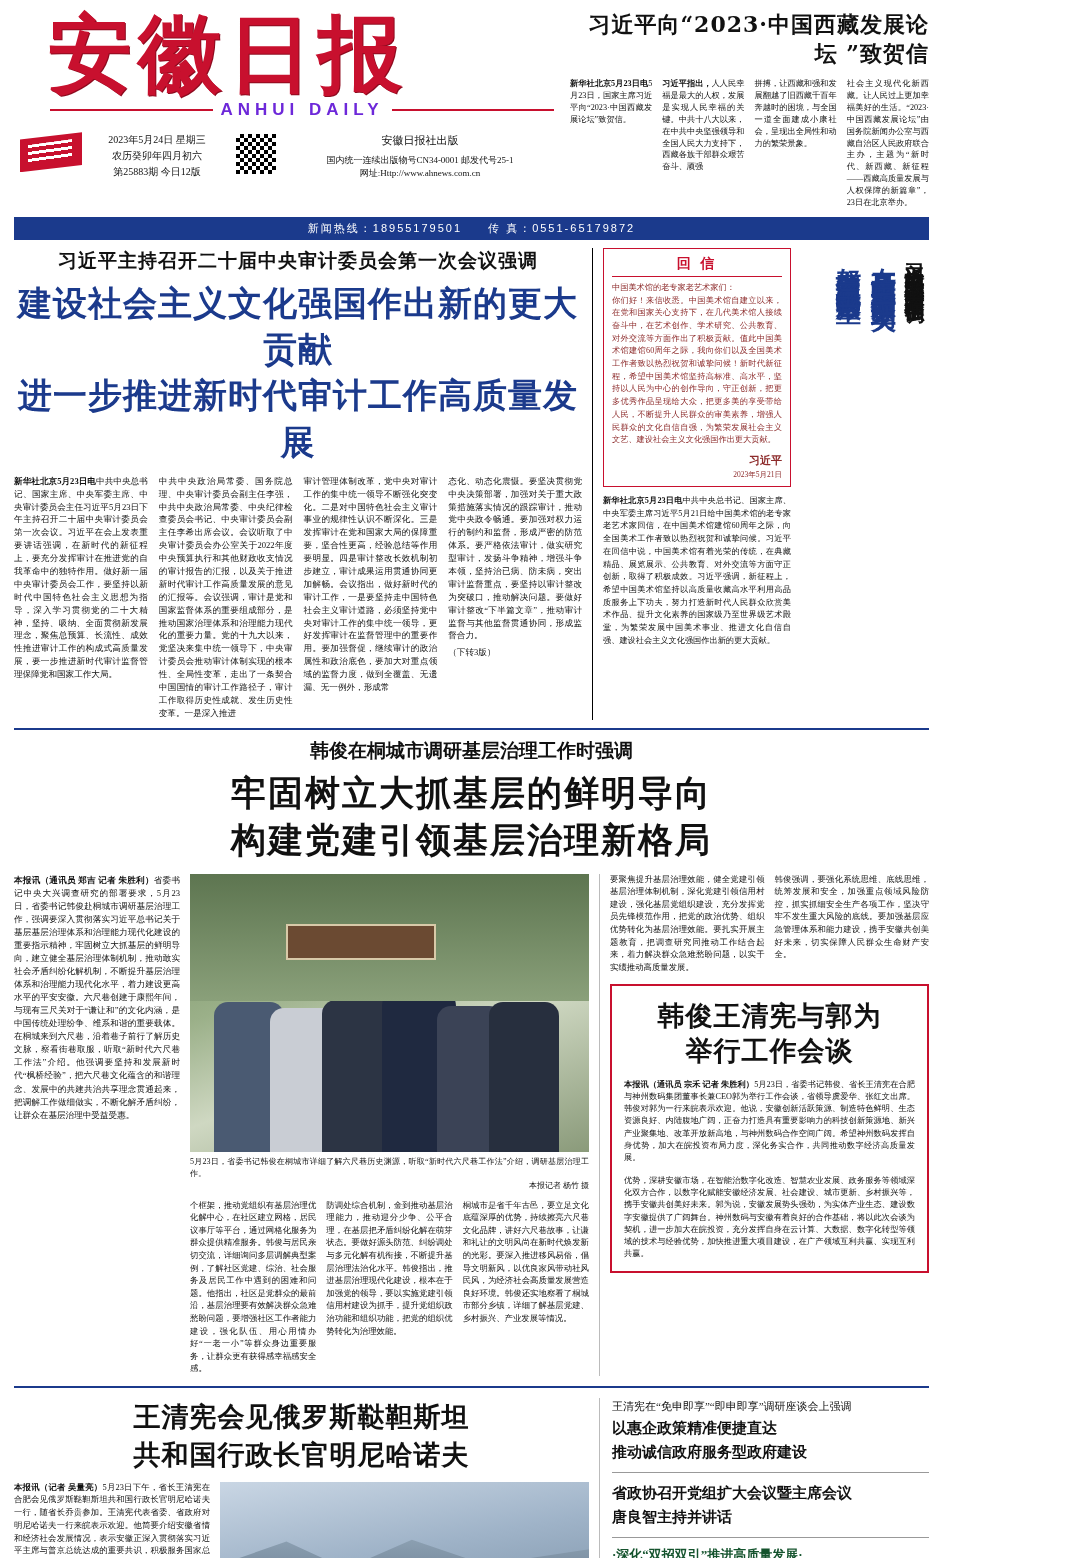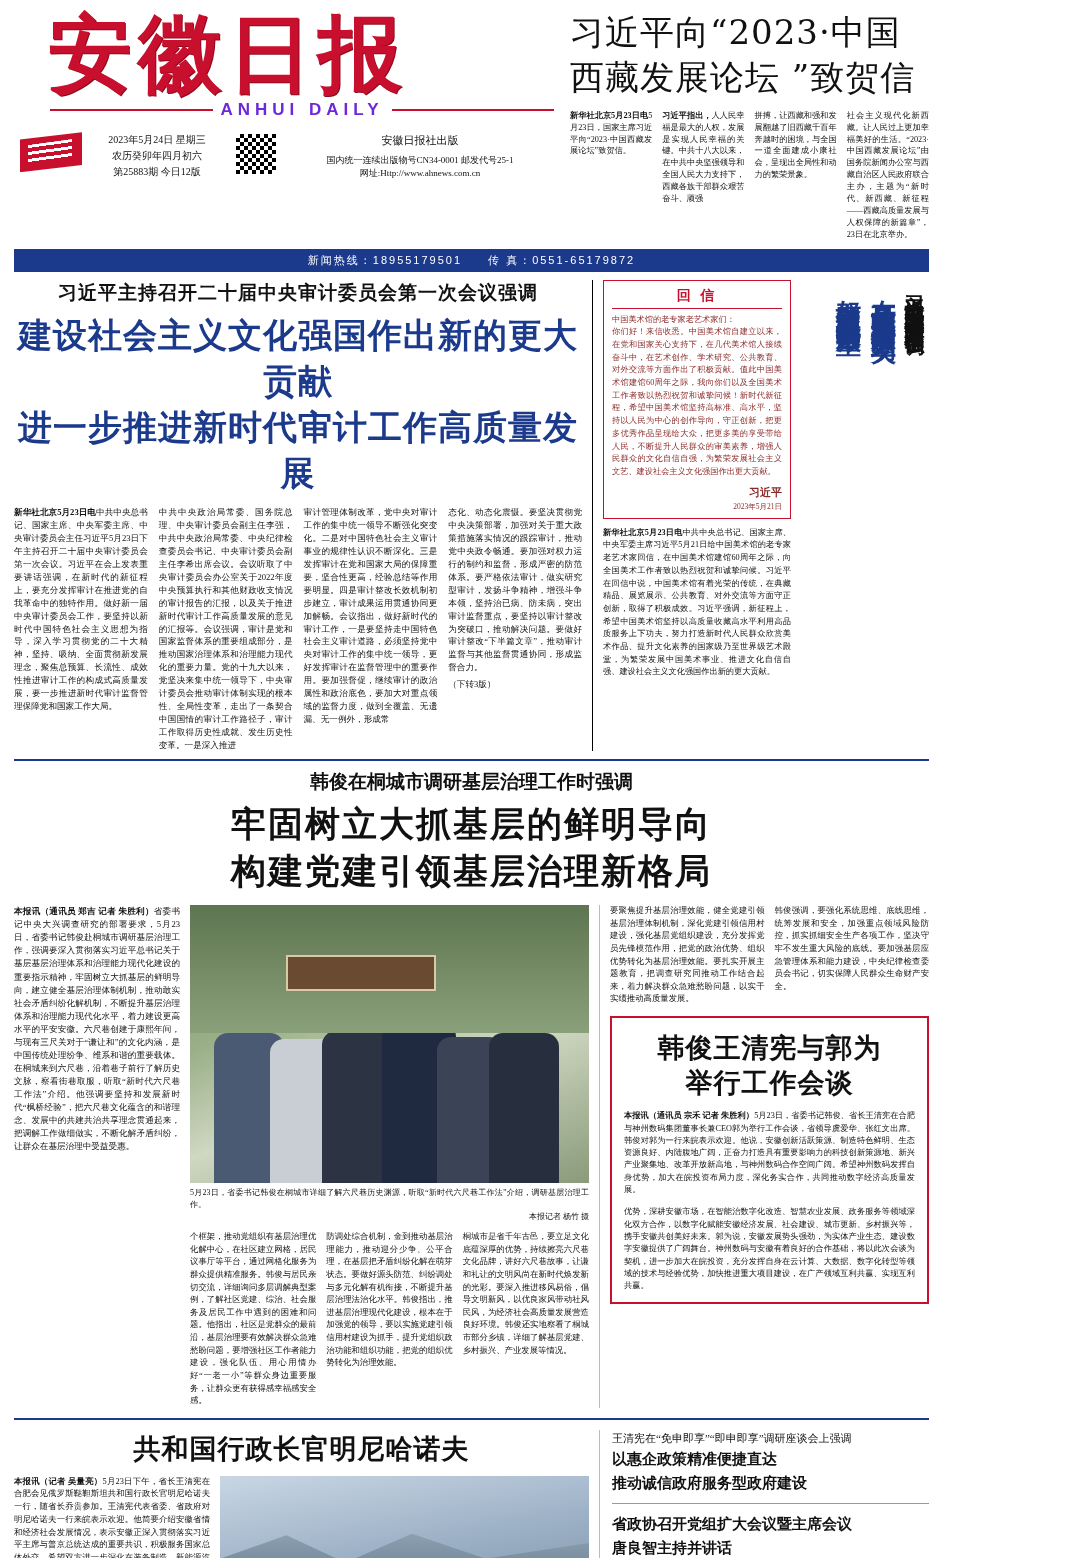--- a/index.html
+++ b/index.html
@@ -50,21 +50,21 @@
   .mast-date div { white-space: nowrap; }
   .qr { width: 44px; height: 44px; margin: 0 8px; background:
       repeating-conic-gradient(#000 0% 25%, #fff 0% 50%) 0 0/8px 8px; border: 2px solid #fff; }
   .mast-pub { flex: 1; text-align: center; }
   .mast-pub .line1 { font-size: 11px; margin-bottom: 4px; }
   .mast-pub .line2, .mast-pub .line3 { font-size: 9px; line-height: 1.5; }
 
   .mast-right { flex: 1; padding-left: 16px; }
   .mast-headline {
     font-family: "DejaVu Serif", serif;
-    font-weight: normal; font-size: 34px; line-height: 1.32; text-align: left;
+    font-weight: bold; font-size: 22px; line-height: 1.32; text-align: right;
     letter-spacing: 1px;
   }
   .mast-cols { display: flex; gap: 10px; margin-top: 10px; font-size: 8.2px; line-height: 1.45; text-align: justify; }
   .mast-cols > div { flex: 1; }
   .mast-cols .lead { font-weight: bold; }
 
   
   .hotline {
     margin-top: 8px; background: #1b3a8c; color: #fff; text-align: center;
     font-size: 11px; letter-spacing: 2px; padding: 4px 0; font-family: "Liberation Sans", sans-serif;
@@ -260,38 +260,39 @@
       <div class="mid-cols">
         <div>个框架，推动党组织有基层治理优化解中心，在社区建立网格，居民议事厅等平台，通过网格化服务为群众提供精准服务。韩俊与居民亲切交流，详细询问多层调解典型案例，了解社区党建、综治、社会服务及居民工作中遇到的困难和问题。他指出，社区是党群众的最前沿，基层治理要有效解决群众急难愁盼问题，要增强社区工作者能力建设，强化队伍、用心用情办好“一老一小”等群众身边重要服务，让群众更有获得感幸福感安全感。</div>
         <div>防调处综合机制，金到推动基层治理能力，推动迎分少争、公平合理，在基层把矛盾纠纷化解在萌芽状态。要做好源头防范、纠纷调处与多元化解有机衔接，不断提升基层治理法治化水平。韩俊指出，推进基层治理现代化建设，根本在于加强党的领导，要以实施党建引领信用村建设为抓手，提升党组织政治功能和组织功能，把党的组织优势转化为治理效能。</div>
         <div>桐城市是省千年古邑，要立足文化底蕴深厚的优势，持续擦亮六尺巷文化品牌，讲好六尺巷故事，让谦和礼让的文明风尚在新时代焕发新的光彩。要深入推进移风易俗，倡导文明新风，以优良家风带动社风民风，为经济社会高质量发展营造良好环境。韩俊还实地察看了桐城市部分乡镇，详细了解基层党建、乡村振兴、产业发展等情况。</div>
       </div>
     </div>
 
     <div class="mid-right">
       <div class="txtcols">
         <div>要聚焦提升基层治理效能，健全党建引领基层治理体制机制，深化党建引领信用村建设，强化基层党组织建设，充分发挥党员先锋模范作用，把党的政治优势、组织优势转化为基层治理效能。要扎实开展主题教育，把调查研究同推动工作结合起来，着力解决群众急难愁盼问题，以实干实绩推动高质量发展。</div>
-        <div>韩俊强调，要强化系统思维、底线思维，统筹发展和安全，加强重点领域风险防控，抓实抓细安全生产各项工作，坚决守牢不发生重大风险的底线。要加强基层应急管理体系和能力建设，中央纪律检查委员会书记，切实保障人民群众生命财产安全。</div>
+        <div>韩俊强调，要强化系统思维、底线思维，统筹发展和安全，加强重点领域风险防控，抓实抓细安全生产各项工作，坚决守牢不发生重大风险的底线。要加强基层应急管理体系和能力建设，携手安徽共创美好未来，切实保障人民群众生命财产安全。</div>
       </div>
       <div class="redbox">
         <h2>
           <span>韩俊王清宪与郭为</span><br>
           <span>举行工作会谈</span>
         </h2>
         <div class="txtcols">
           <div><span class="lead">本报讯（通讯员 宗禾 记者 朱胜利）</span><span>5月23日，省委书记韩俊、省长王清宪在合肥与神州数码集团董事长兼CEO郭为举行工作会谈，省领导虞爱华、张红文出席。韩俊对郭为一行来皖表示欢迎。他说，安徽创新活跃策源、制造特色鲜明、生态资源良好、内陆腹地广阔，正奋力打造具有重要影响力的科技创新策源地、新兴产业聚集地、改革开放新高地，与神州数码合作空间广阔。希望神州数码发挥自身优势，加大在皖投资布局力度，深化务实合作，共同推动数字经济高质量发展。</span></div>
           <div>优势，深耕安徽市场，在智能治数字化改造、智慧农业发展、政务服务等领域深化双方合作，以数字化赋能安徽经济发展、社会建设、城市更新、乡村振兴等，携手安徽共创美好未来。郭为说，安徽发展势头强劲，为实体产业生态、建设数字安徽提供了广阔舞台。神州数码与安徽有着良好的合作基础，将以此次会谈为契机，进一步加大在皖投资，充分发挥自身在云计算、大数据、数字化转型等领域的技术与经验优势，加快推进重大项目建设，在广产领域互利共赢、实现互利共赢。</div>
         </div>
       </div>
     </div>
   </div>
 
   <div class="bottom">
     <div class="bot-left">
       <div class="bot-head">
+        <div>王清宪会见俄罗斯鞑靼斯坦</div>
         <div>共和国行政长官明尼哈诺夫</div>
       </div>
       <div class="bot-body">
         <div class="bot-text">
           <span class="lead">本报讯（记者 吴量亮）</span><span>5月23日下午，省长王清宪在合肥会见俄罗斯鞑靼斯坦共和国行政长官明尼哈诺夫一行，随省长乔贵参加。王清宪代表省委、省政府对明尼哈诺夫一行来皖表示欢迎。他简要介绍安徽省情和经济社会发展情况，表示安徽正深入贯彻落实习近平主席与普京总统达成的重要共识，积极服务国家总体外交，希望双方进一步深化在装备制造、新能源汽车、现代农业、文化旅游等领域合作，推动两地经贸往来更加密切、人文交流更加深入。明尼哈诺夫感谢安徽的热情接待，介绍了鞑靼斯坦共和国经济社会发展情况，表示愿与安徽加强在经贸、科技、教育、文化旅游等领域交流合作，推动双方友好关系不断迈上新台阶。</span>
           <div class="cap" style="margin-top:8px;">
             <span class="tri"></span><span>5月23日下午，省长王清宪会见俄罗斯鞑靼斯坦共和国行政长官明尼哈诺夫一行。</span>
             <span class="by">本报记者 程兆 摄</span>
           </div>
         </div>

